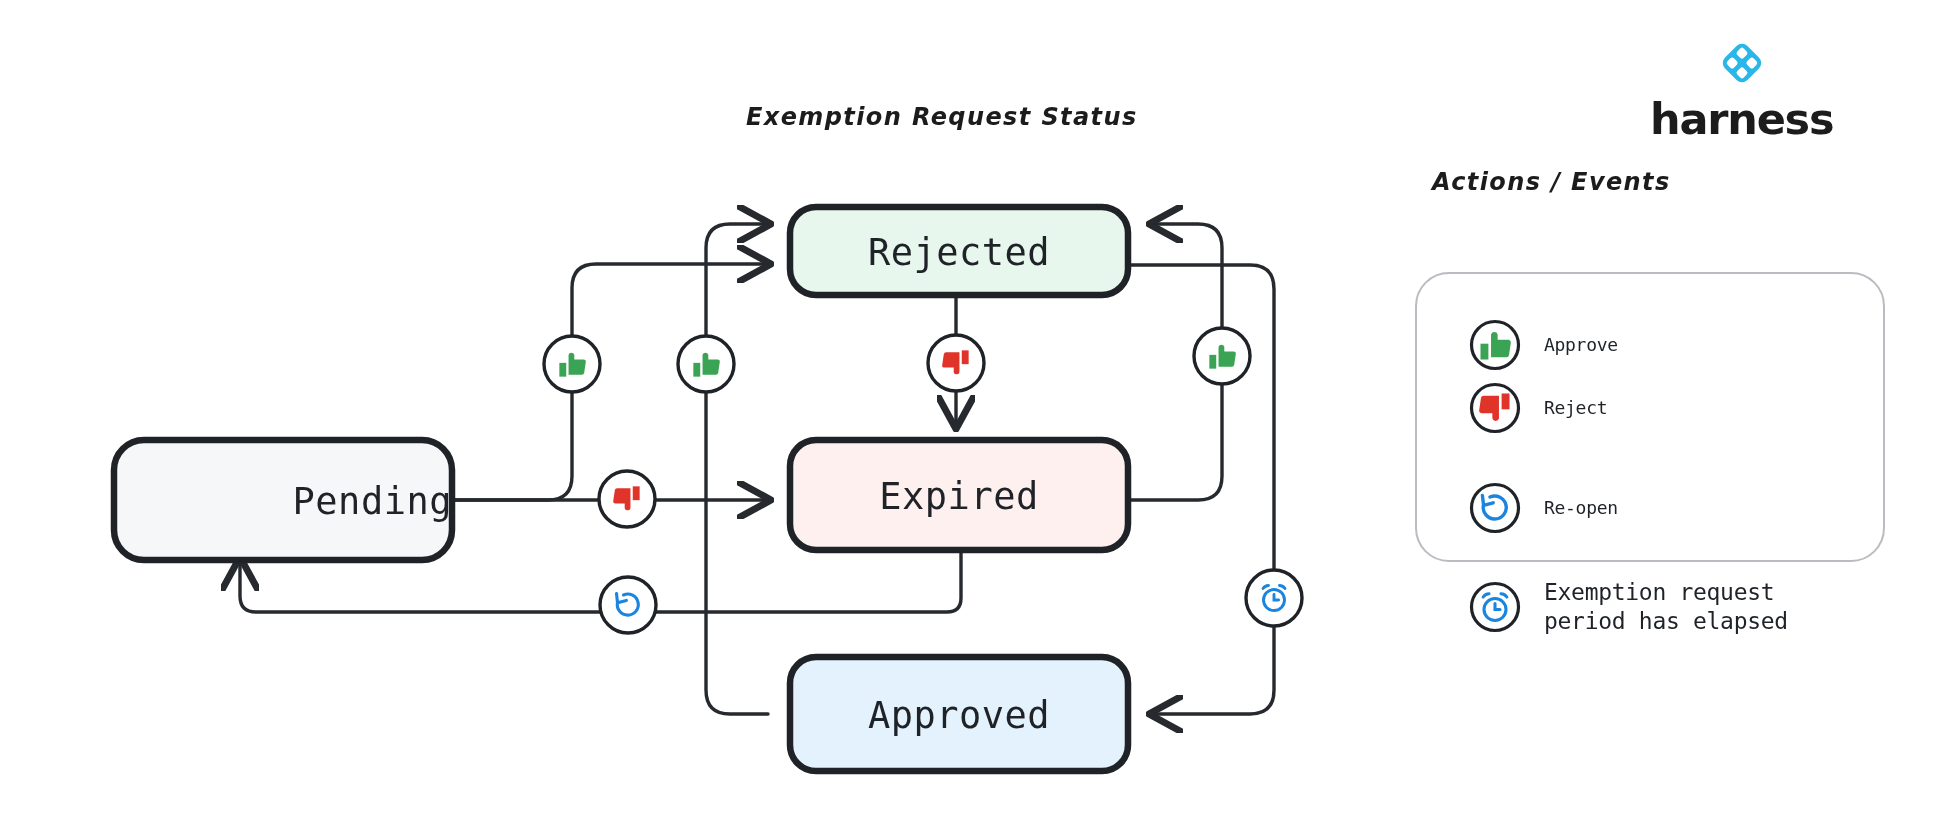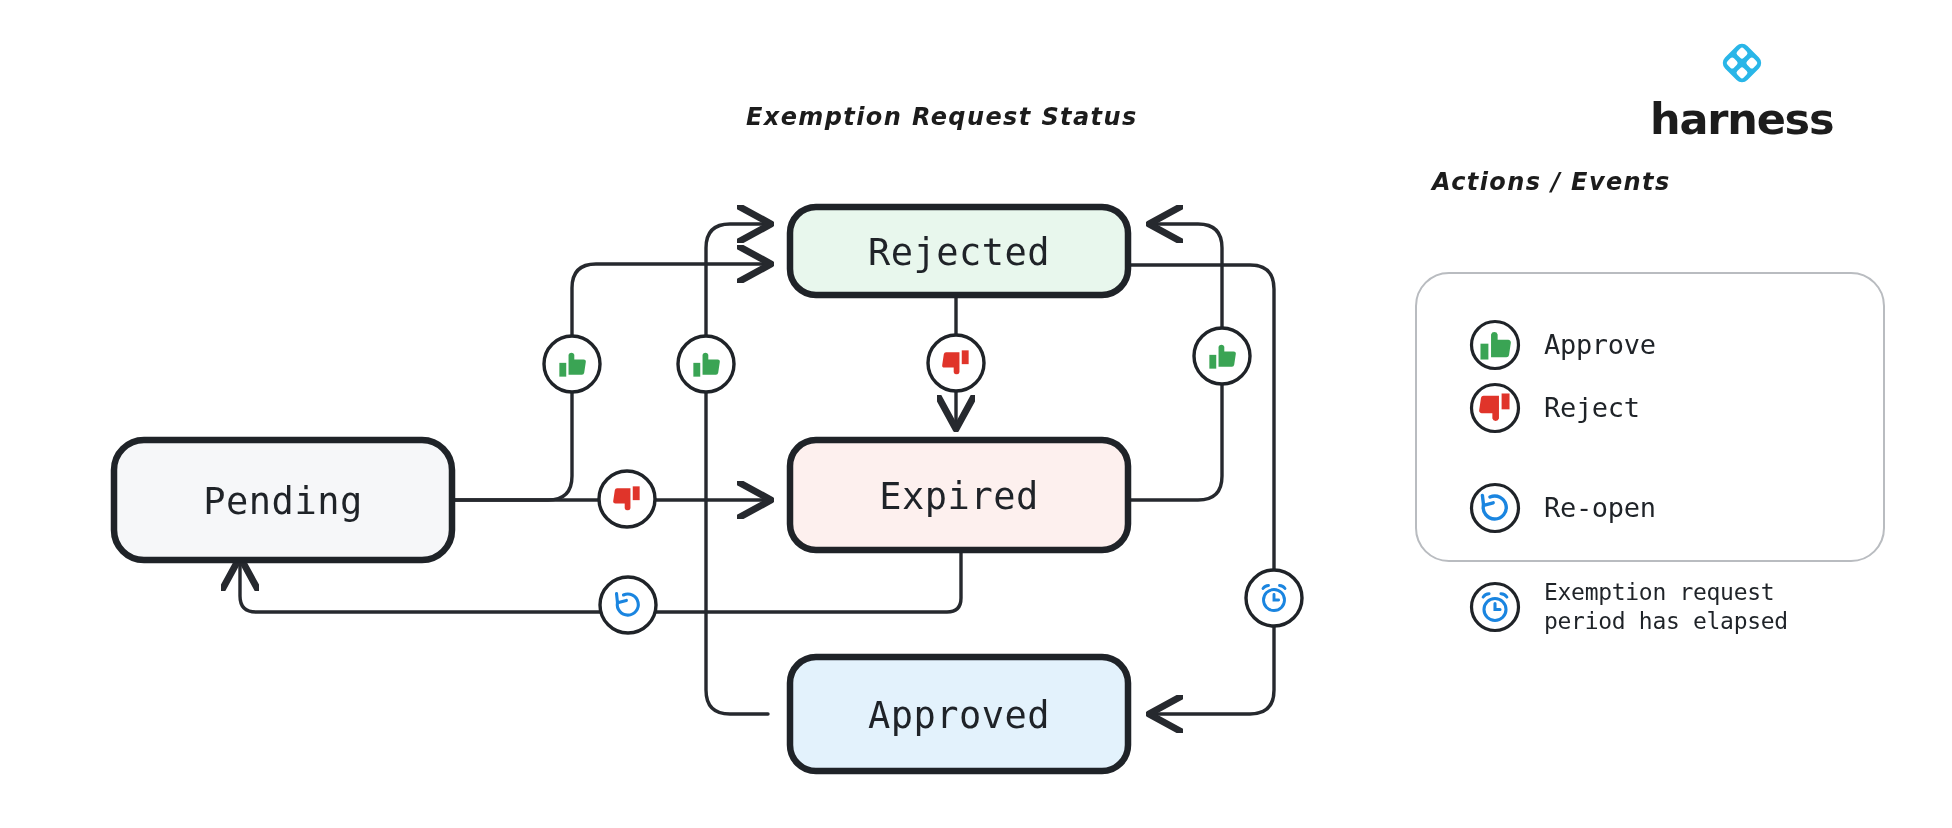--- a/index.html
+++ b/index.html
@@ -80,21 +80,21 @@
   }
   .legend-row {
     position: absolute;
     display: flex;
     align-items: center;
     gap: 22px;
     left: 1468px;
   }
   .legend-label {
     font-family: "DejaVu Sans Mono", monospace;
-    font-size: 27px;
+    font-size: 18px;
     color: #1f2328;
     white-space: pre;
     line-height: 1.25;
     letter-spacing: -0.3px;
   }
   .legend-label.small { font-size: 23px; }
   .legend-icon { flex: 0 0 auto; line-height: 0; }
 </style>
 </head>
 <body>
@@ -201,21 +201,21 @@
       <rect x="2.5" y="2.5" width="9.5" height="9.5" rx="2.6" fill="#ffffff"></rect>
     </g>
   </svg>
   <span class="logo-text">harness</span>
 </div>
 
 <div class="hand-title" id="diagram-title">Exemption Request Status</div>
 
 <div class="hand-title" id="legend-title">Actions / Events</div>
 
-<div class="node-label" style="left:114px; top:480px; width:338px;">Pending</div>
+<div class="node-label" style="left:114px; top:480px; width:338px;text-align:right;">Pending</div>
 <div class="node-label" style="left:790px; top:231px; width:338px;">Rejected</div>
 <div class="node-label" style="left:790px; top:475px; width:338px;">Expired</div>
 <div class="node-label" style="left:790px; top:694px; width:338px;">Approved</div>
 
 <div id="legend-panel"></div>
 
 <div class="legend-row" style="top:318px;">
   <span class="legend-icon">
     <svg width="54" height="54" viewBox="0 0 54 54">
       <circle cx="27" cy="27" r="23.5" fill="#fff" stroke="#1f2328" stroke-width="3.2"></circle>

